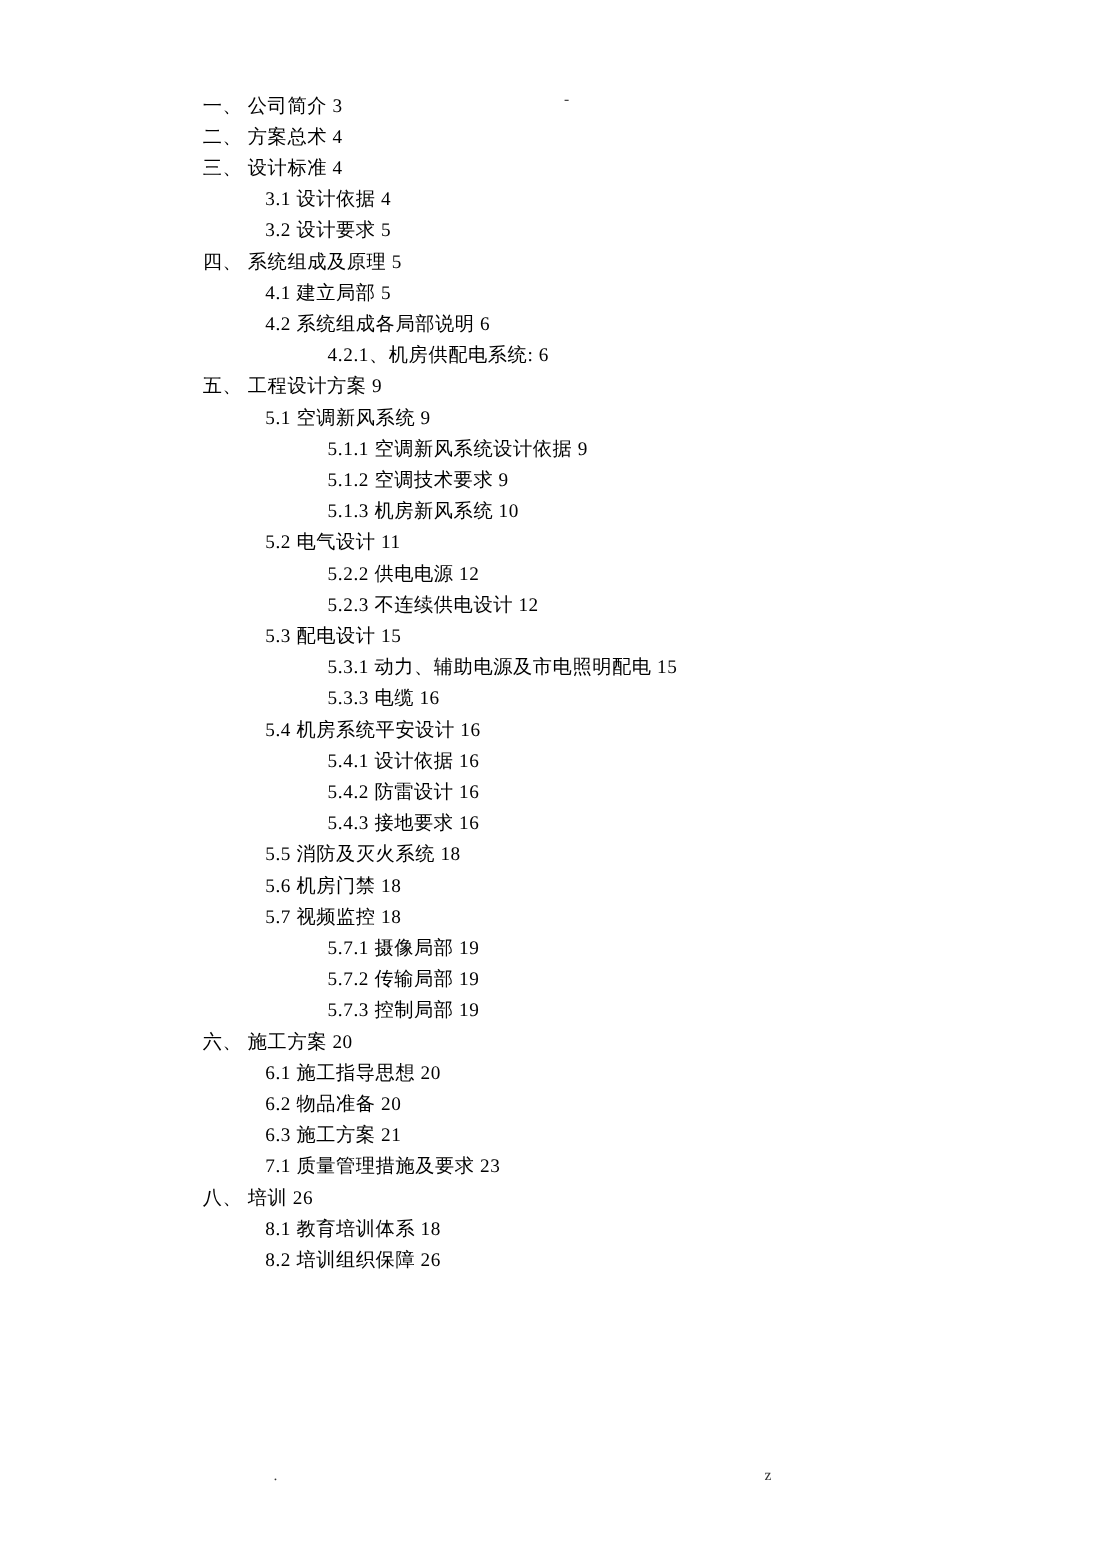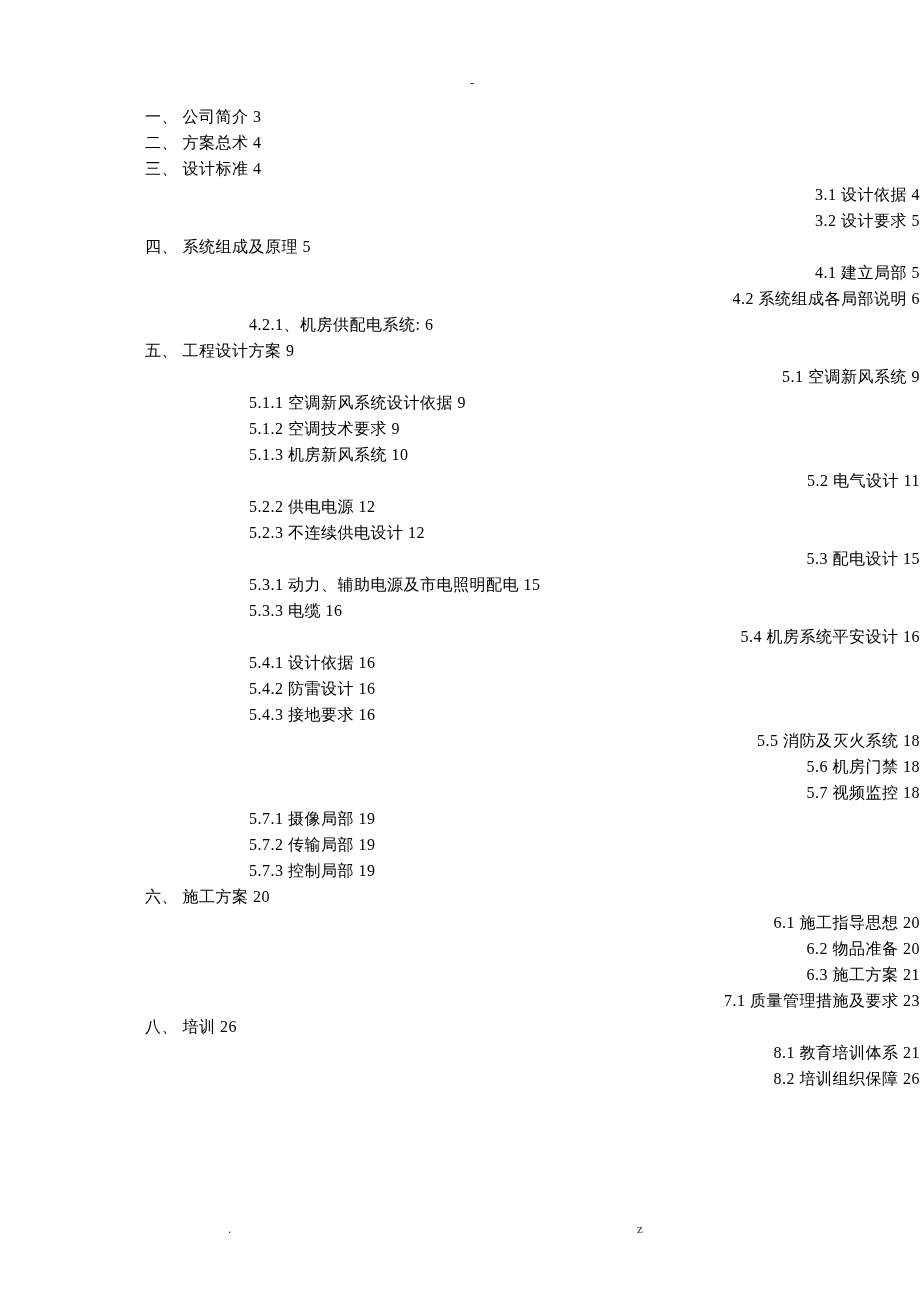--- a/index.html
+++ b/index.html
@@ -7,22 +7,23 @@
     width: 920px;
     height: 1302px;
     background: #ffffff;
     font-family: "SimSun", "宋体", serif;
     font-size: 16px;
     color: #000;
     position: relative;
     letter-spacing: 0.5px;
   }
   .page {
-    padding: 104px 0 0 145px;
+    padding: 76px 0 0 145px;
     line-height: 26px;
+    margin-left: 24px;
   }
   .top-dash {
     position: absolute;
     top: 75px;
     left: 470px;
     font-size: 13px;
     color: #333;
   }
   .bottom-dot {
     position: absolute;
@@ -35,21 +36,21 @@
     position: absolute;
     bottom: 65px;
     left: 637px;
     font-size: 13px;
     color: #333;
   }
   .toc-line {
     white-space: pre;
   }
   .lvl0 { padding-left: 0; }
-  .lvl1 { padding-left: 52px; text-align: right; }
+  .lvl1 { padding-left: 52px; }
   .lvl2 { padding-left: 104px; }
 </style>
 </head>
 <body>
 
 <div class="top-dash">-</div>
 
 <div class="page" id="toc-container">
     <div class="toc-line lvl0">一、 公司简介 3</div>
     <div class="toc-line lvl0">二、 方案总术 4</div>
@@ -80,18 +81,18 @@
     <div class="toc-line lvl1">5.7 视频监控 18</div>
     <div class="toc-line lvl2">5.7.1 摄像局部 19</div>
     <div class="toc-line lvl2">5.7.2 传输局部 19</div>
     <div class="toc-line lvl2">5.7.3 控制局部 19</div>
     <div class="toc-line lvl0">六、 施工方案 20</div>
     <div class="toc-line lvl1">6.1 施工指导思想 20</div>
     <div class="toc-line lvl1">6.2 物品准备 20</div>
     <div class="toc-line lvl1">6.3 施工方案 21</div>
     <div class="toc-line lvl1">7.1 质量管理措施及要求 23</div>
     <div class="toc-line lvl0">八、 培训 26</div>
-    <div class="toc-line lvl1">8.1 教育培训体系 21</div>
+    <div class="toc-line lvl1">8.1 教育培训体系 18</div>
     <div class="toc-line lvl1">8.2 培训组织保障 26</div>
   </div>
 
 <div class="bottom-dot">.</div>
 <div class="bottom-z">z</div>
 
 </body></html>

